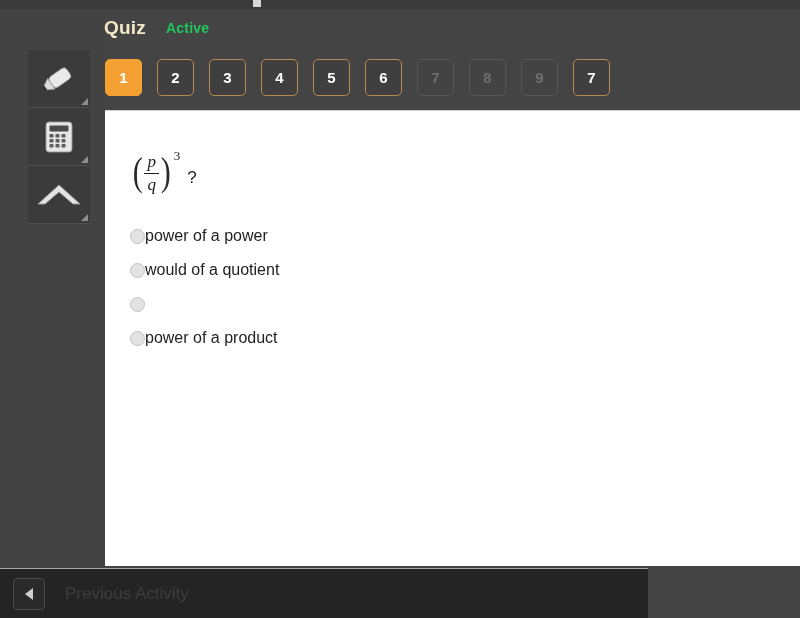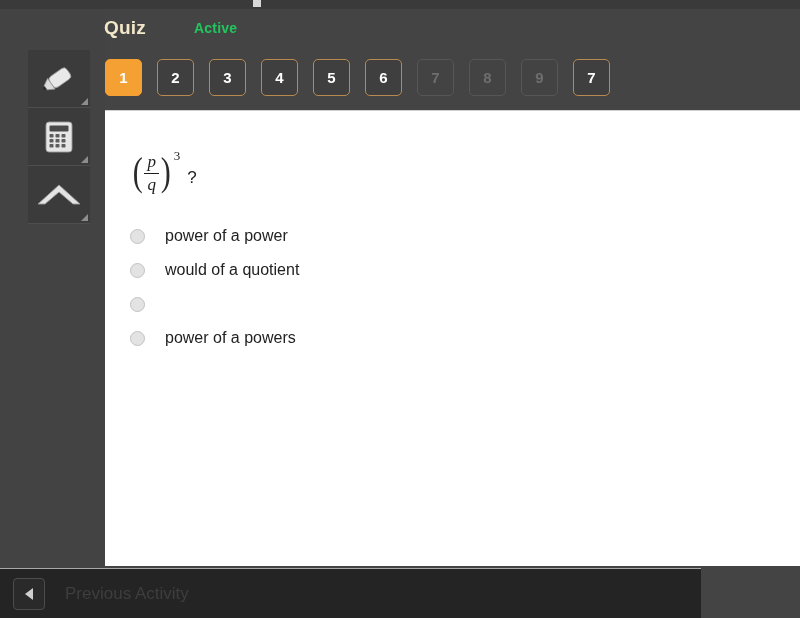--- a/index.html
+++ b/index.html
@@ -35,21 +35,21 @@
     background: #d8d8d8;
   }
 
   
   .quiz-header {
     position: absolute;
     left: 104px; top: 14px;
     height: 28px;
     display: flex;
     align-items: center;
-    gap: 48px;
+    gap: 20px;
   }
   .quiz-title {
     font-size: 19px;
     font-weight: bold;
     color: #f3e7c9;
     letter-spacing: 0.2px;
   }
   .quiz-status {
     font-size: 14px;
     font-weight: bold;
@@ -207,30 +207,29 @@
   .radio {
     width: 15px;
     height: 15px;
     border-radius: 50%;
     background: #e3e3e3;
     border: 1px solid #c2c2c2;
     box-sizing: border-box;
     flex: 0 0 auto;
   }
   .option-label {
-    margin-left: 20px;
     font-size: 16px;
     color: #222222;
   }
 
   
   .bottom-bar {
     position: absolute;
     left: 0; top: 568px;
-    width: 701px; height: 50px;
+    width: 648px; height: 50px;
     background: #242424;
     border-top: 1px solid #a9a9a9;
   }
   .prev-activity {
     position: absolute;
     left: 13px; top: 9px;
     display: flex;
     align-items: center;
     cursor: default;
   }
@@ -366,21 +365,21 @@
       </div>
       <div class="option">
         <span class="radio"></span>
         <span class="option-label">would of a quotient</span>
       </div>
       <div class="option">
         <span class="radio"></span>
       </div>
       <div class="option">
         <span class="radio"></span>
-        <span class="option-label">power of a powers</span>
+        <span class="option-label">power of a product</span>
       </div>
     </div>
 
   </div>
 
   <div class="bottom-bar">
     <div class="prev-activity">
       <div class="prev-btn">
         <span class="arrow"></span>
       </div>

